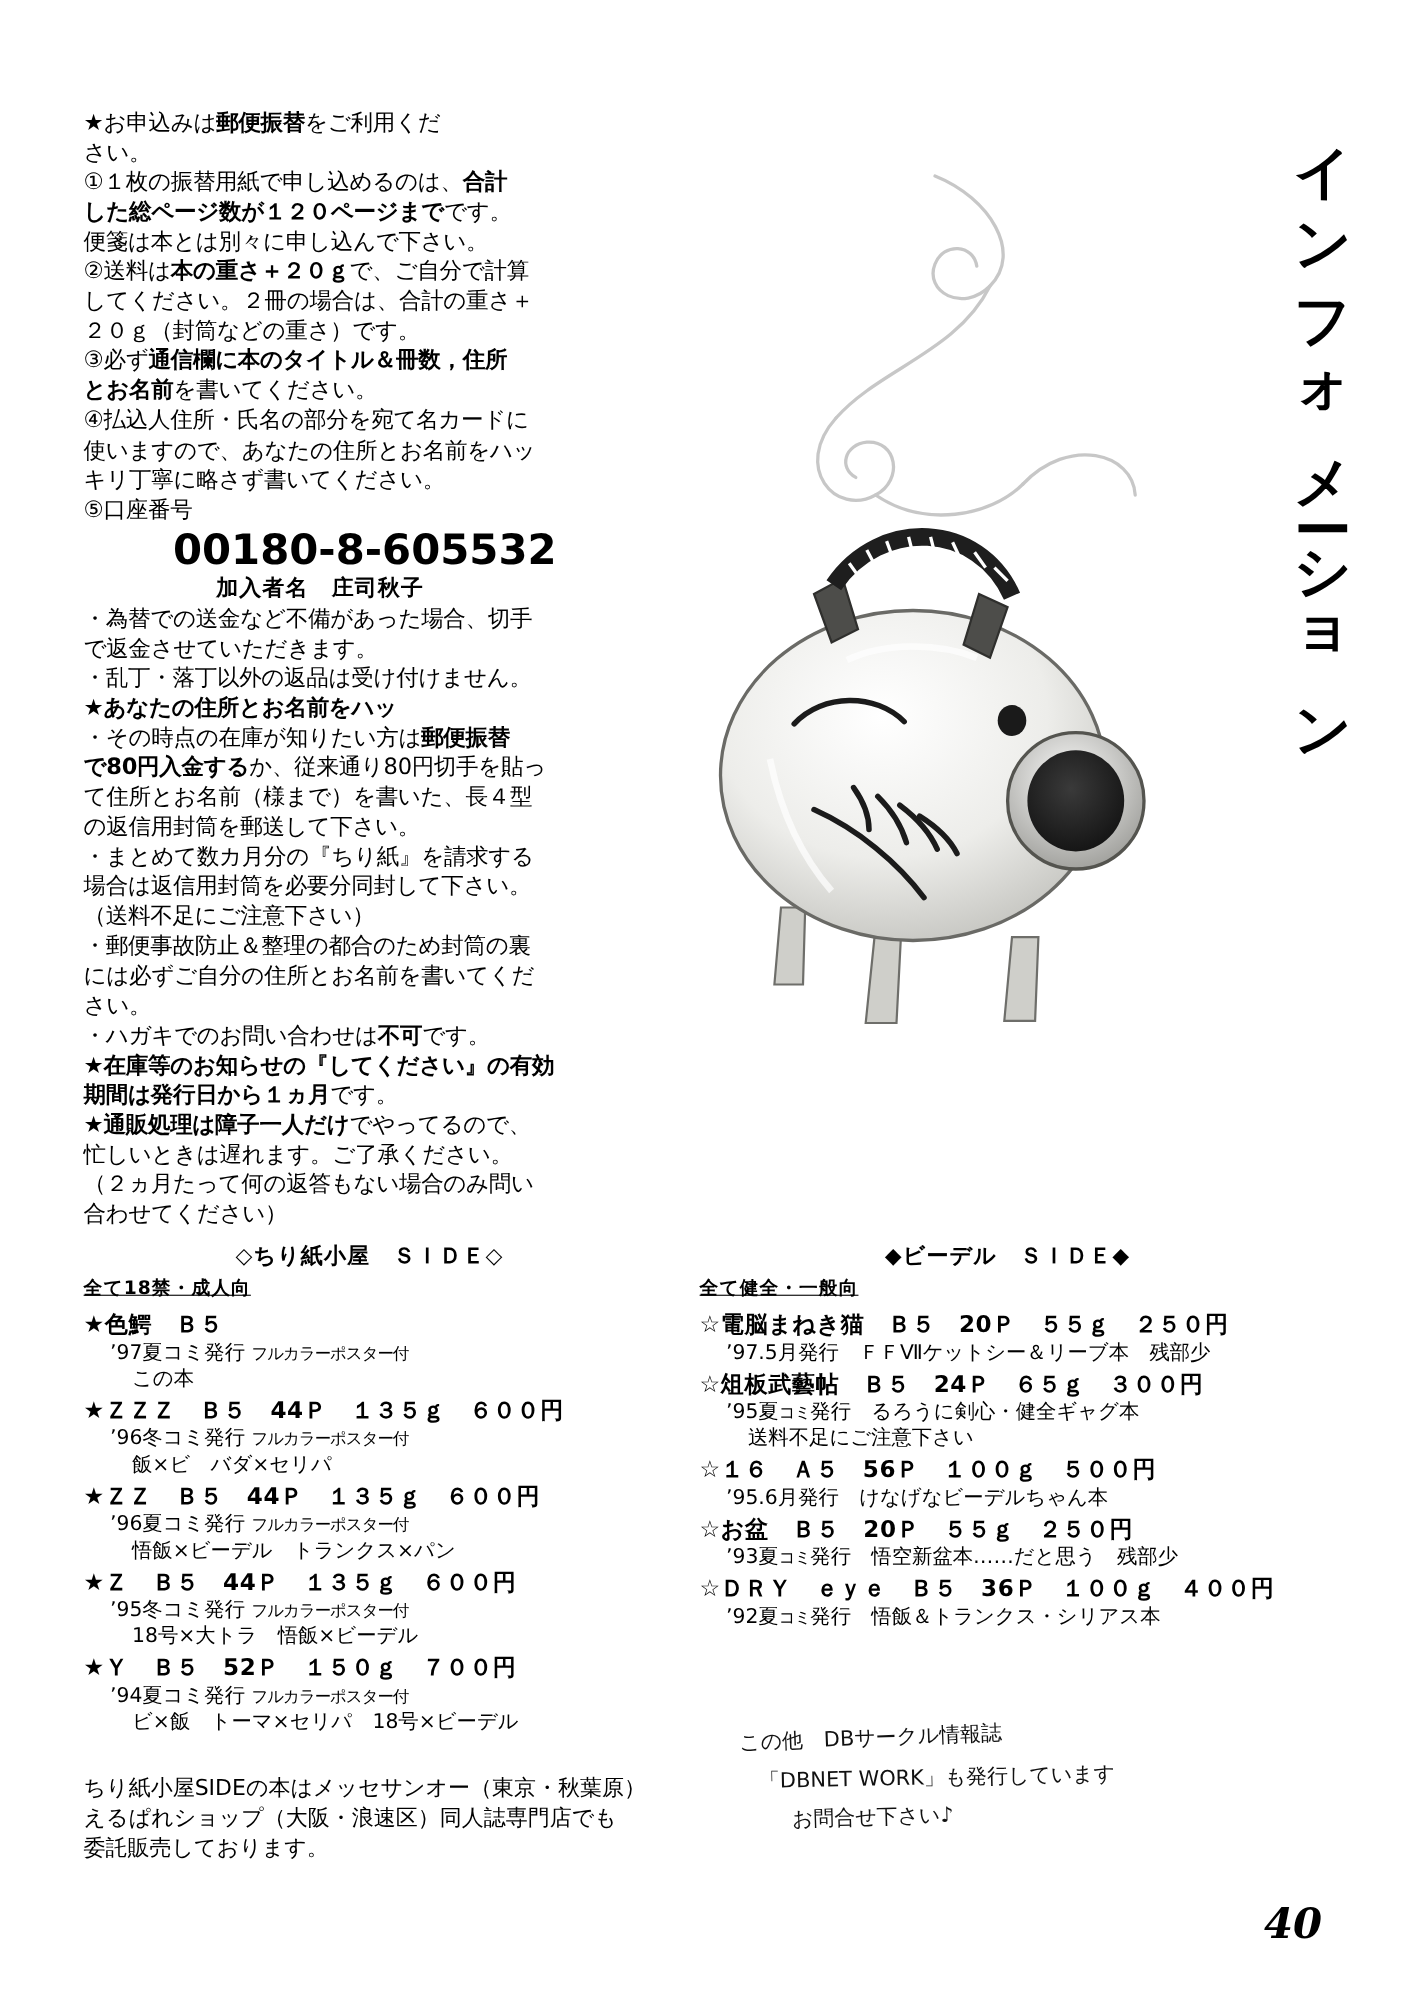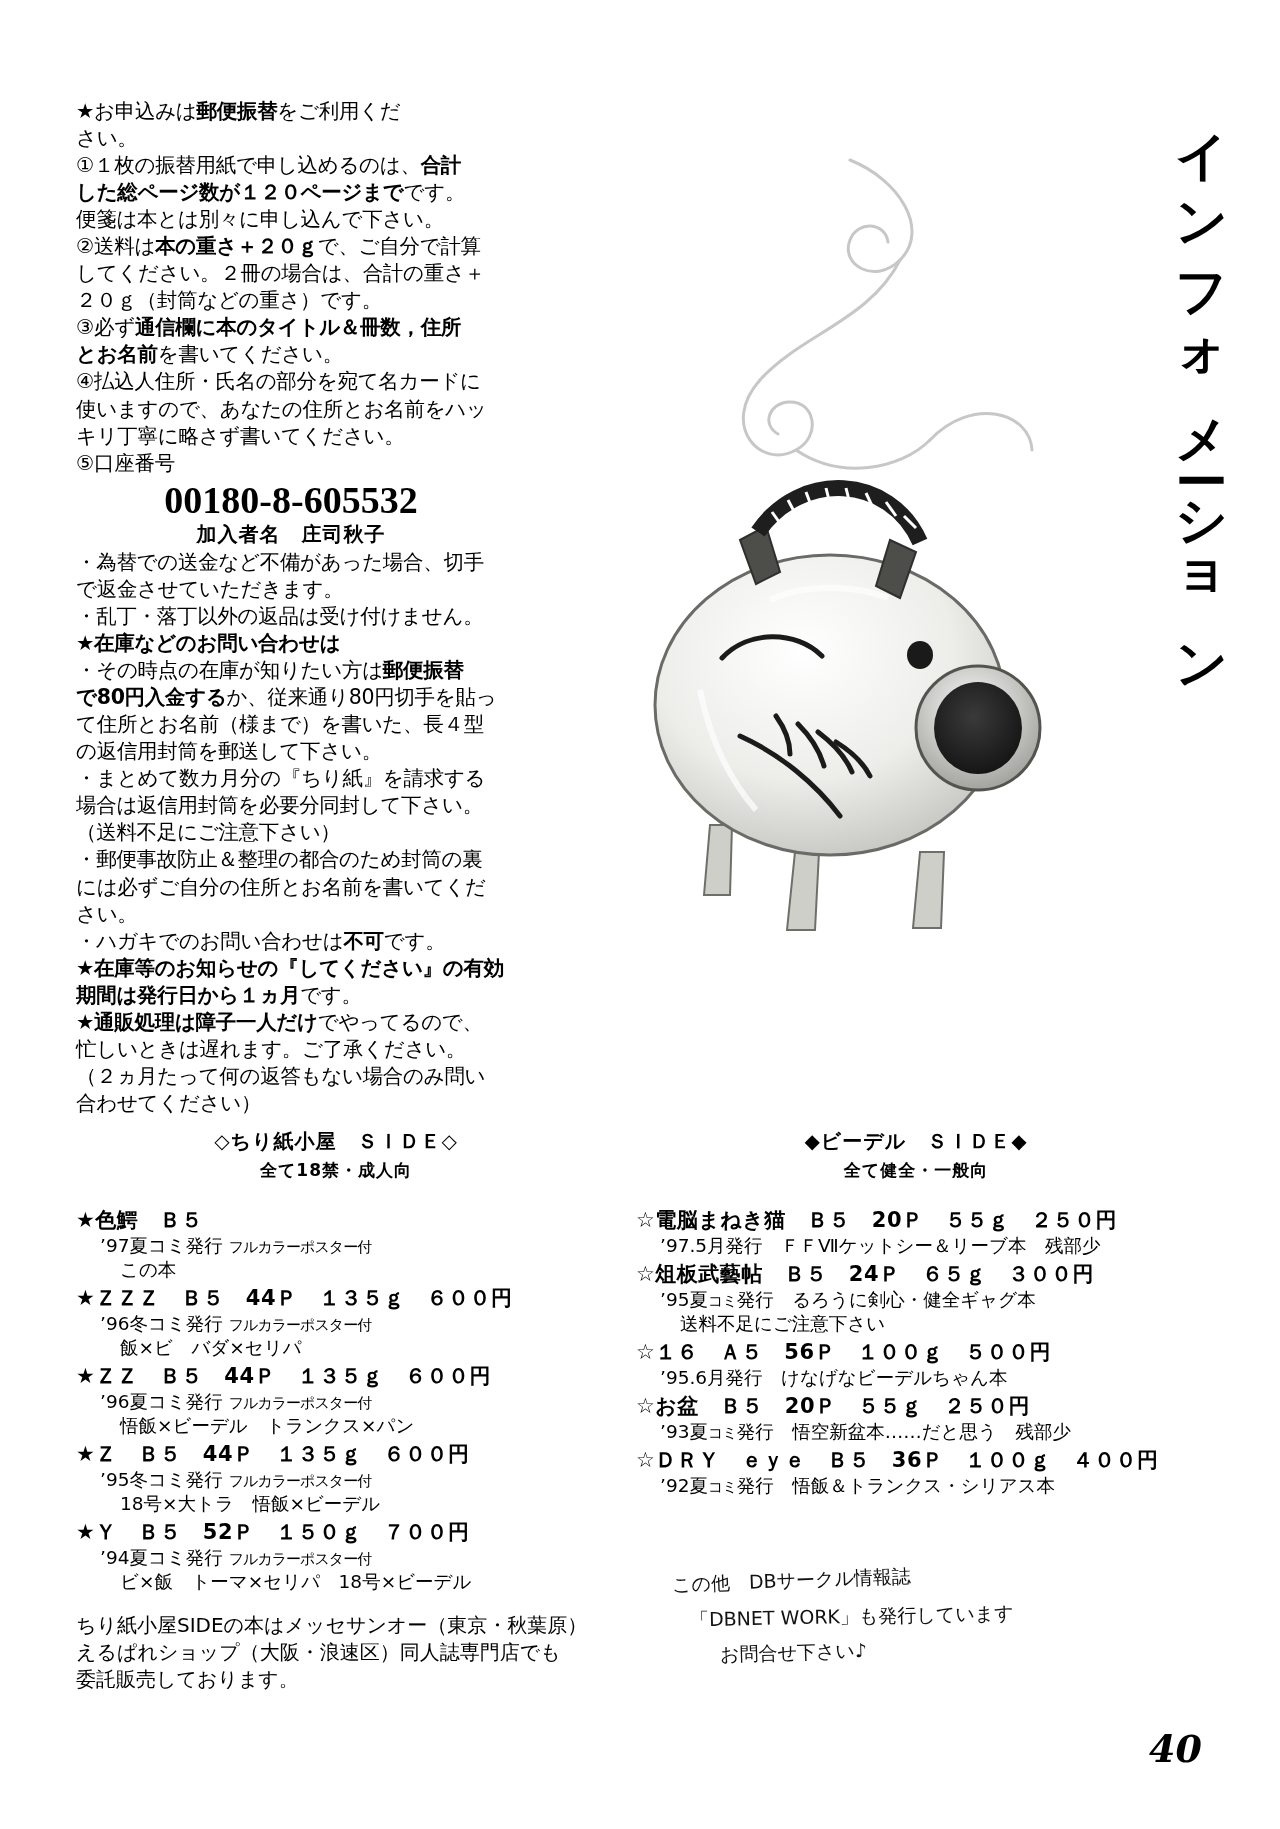--- a/index.html
+++ b/index.html
@@ -47,24 +47,23 @@
   }
   .info p {
     margin: 0;
     text-indent: 0;
   }
   .b { font-weight: bold; }
   .acct {
     font-size: 38px;
     font-weight: bold;
     letter-spacing: 0px;
-    text-align: center;
+    text-align: right;
     margin: 4px 0 0 0;
     line-height: 1.05;
-    font-family: Liberation Serif, serif;
   }
   .acctname {
     font-size: 20px;
     font-weight: bold;
     text-align: center;
     margin: 0 0 2px 0;
     letter-spacing: 1px;
   }
 
   
@@ -93,25 +92,25 @@
   .col-right { left: 560px; width: 560px; }
 
   .colhead {
     text-align: center;
     font-size: 20px;
     font-weight: bold;
     letter-spacing: 1px;
     margin: 0;
   }
   .colsub {
-    text-align: center;
     font-size: 17px;
     font-weight: bold;
     letter-spacing: 1px;
-    margin: 4px 0 24px 0;
+    margin: 4px 0 8px 0;
+    text-decoration: underline;
   }
   .entry { margin-bottom: 2px; }
   .entry .t {
     font-size: 21px;
     font-weight: bold;
     letter-spacing: 0.5px;
   }
   .entry .d {
     font-size: 18.5px;
     padding-left: 24px;
@@ -187,21 +186,21 @@
         <p>使いますので、あなたの住所とお名前をハッ</p>
         <p>キリ丁寧に略さず書いてください。</p>
         <p>⑤口座番号</p>
       </div>
     <div class="acct">00180-8-605532</div>
     <div class="acctname">加入者名　庄司秋子</div>
     <div id="info-bottom">
         <p>・為替での送金など不備があった場合、切手</p>
         <p>で返金させていただきます。</p>
         <p>・乱丁・落丁以外の返品は受け付けません。</p>
-        <p>★<span class="b">在庫などのお問い合わせは</span></p>
+        <p>★<span class="b">あなたの住所とお名前をハッ</span></p>
         <p>・その時点の在庫が知りたい方は<span class="b">郵便振替</span></p>
         <p><span class="b">で80円入金する</span>か、従来通り80円切手を貼っ</p>
         <p>て住所とお名前（様まで）を書いた、長４型</p>
         <p>の返信用封筒を郵送して下さい。</p>
         <p>・まとめて数カ月分の『ちり紙』を請求する</p>
         <p>場合は返信用封筒を必要分同封して下さい。</p>
         <p>（送料不足にご注意下さい）</p>
         <p>・郵便事故防止＆整理の都合のため封筒の裏</p>
         <p>には必ずご自分の住所とお名前を書いてくだ</p>
         <p>さい。</p>

